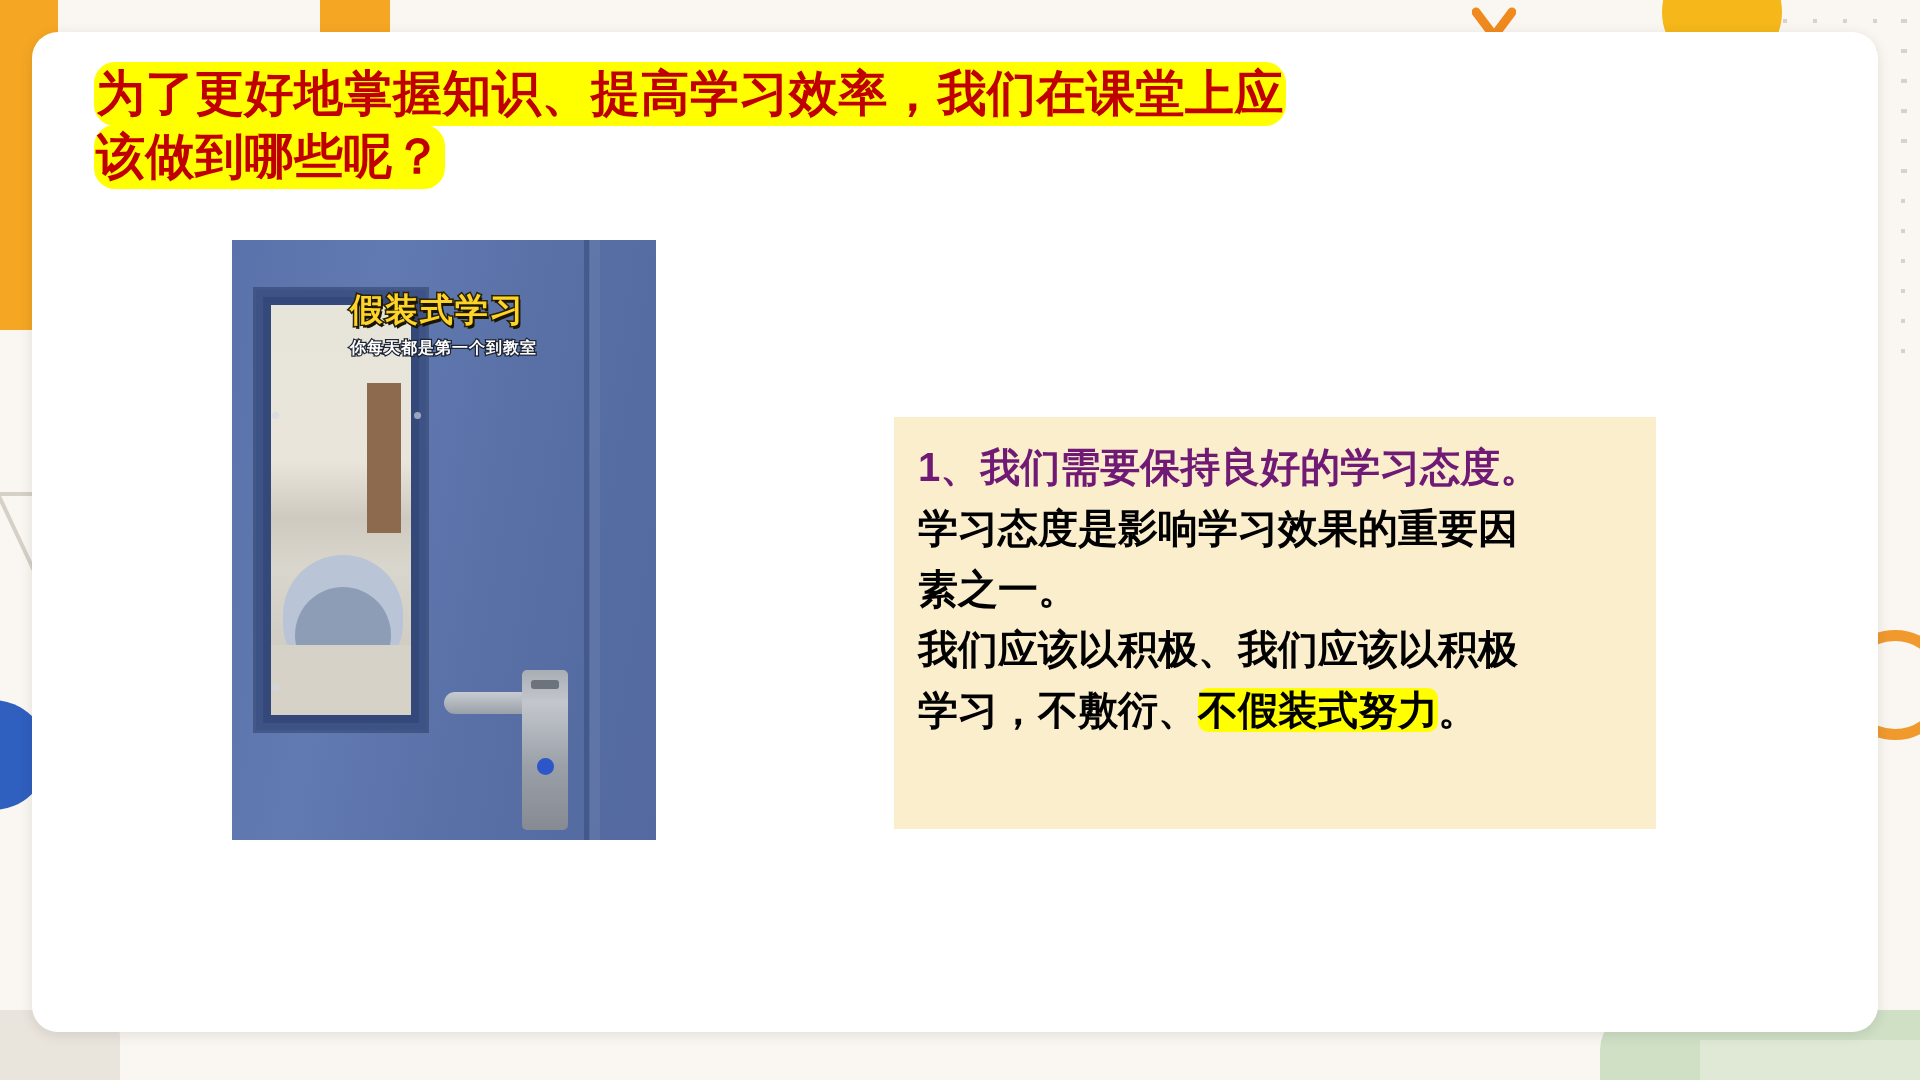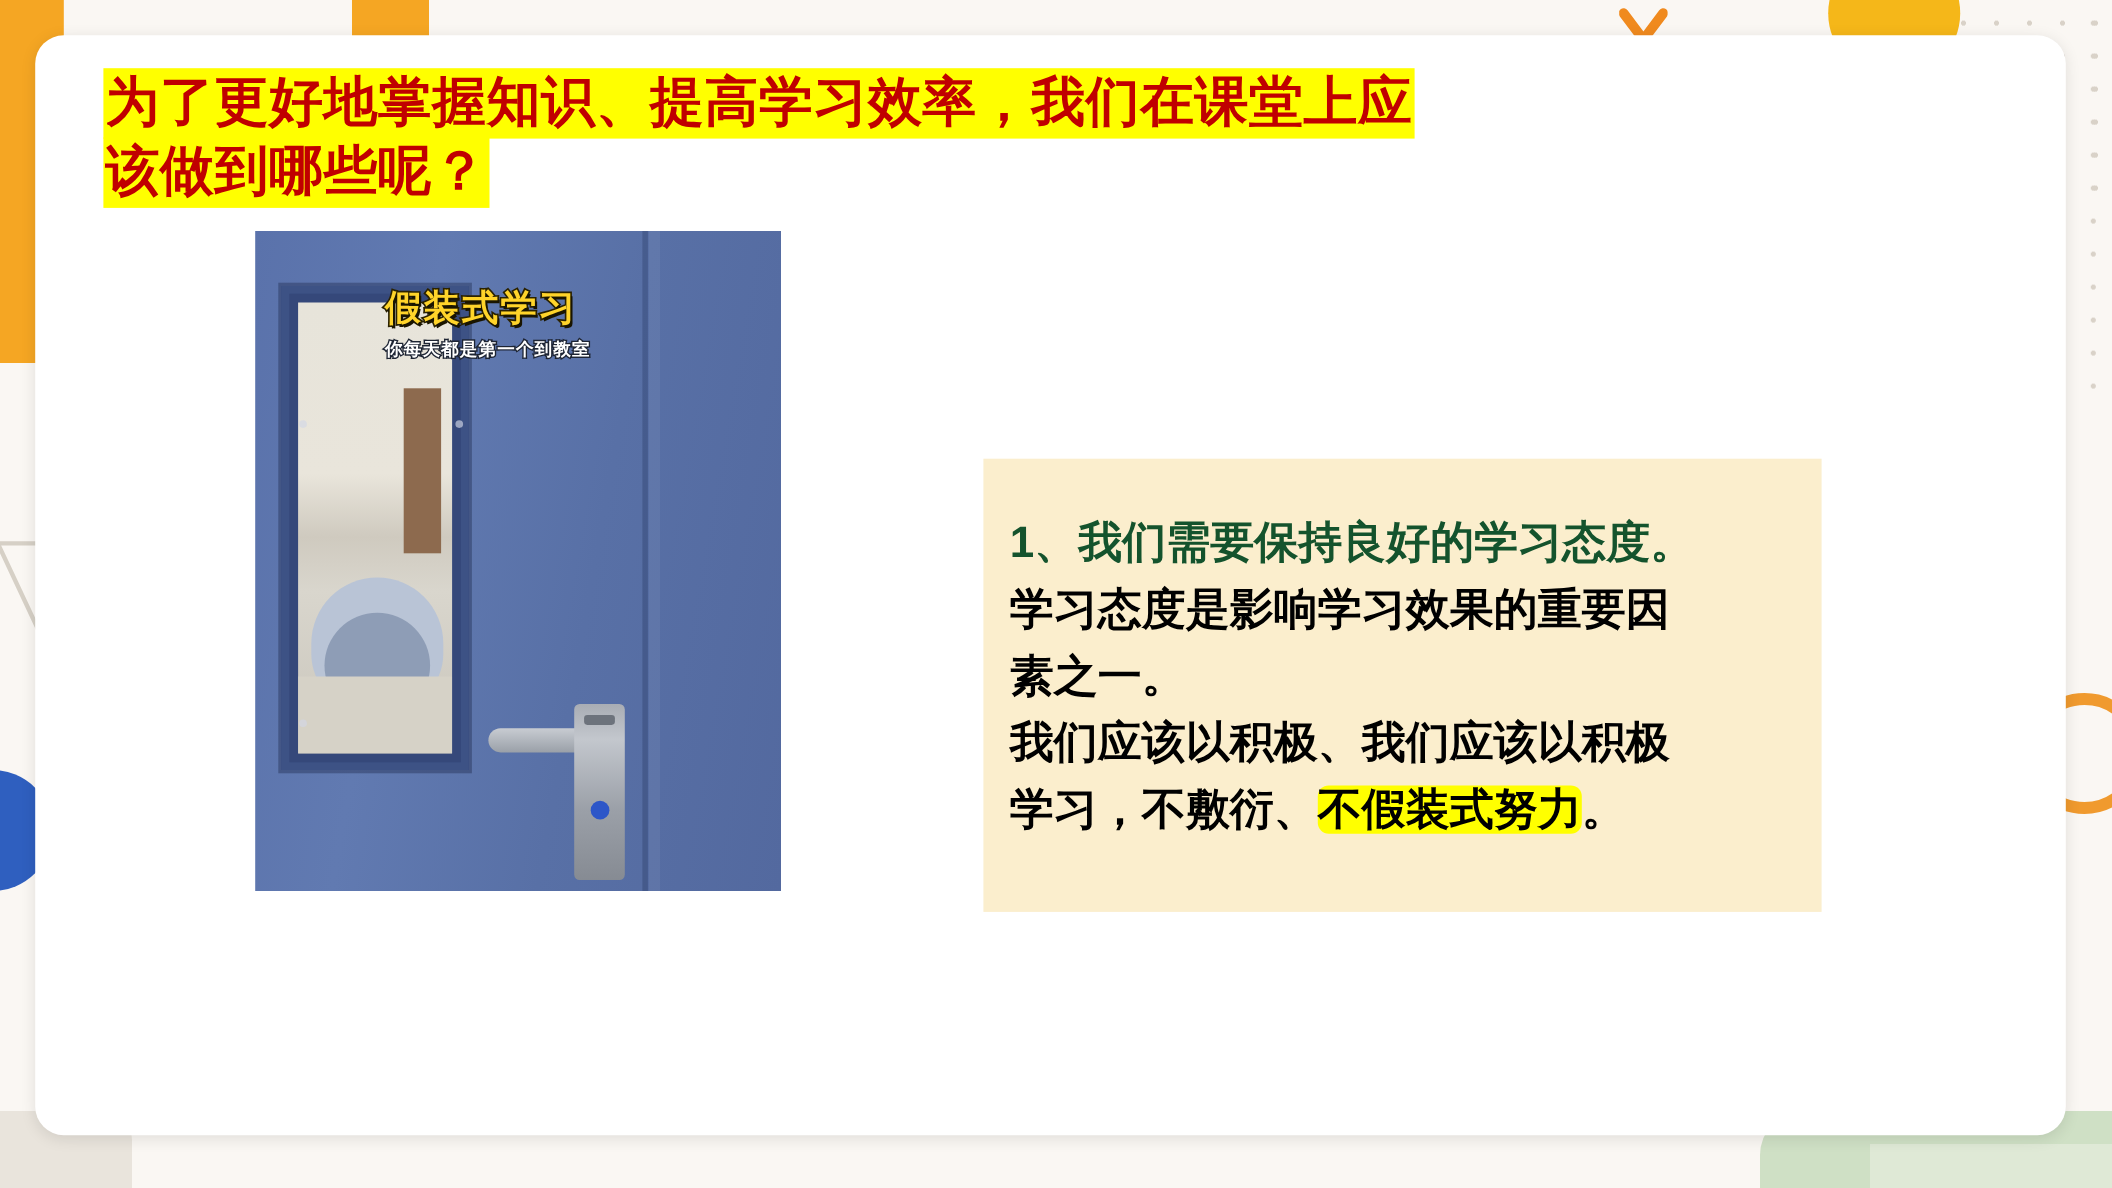--- a/index.html
+++ b/index.html
@@ -73,26 +73,26 @@
 
   
   .title{
     position:absolute;left:62px;top:30px;width:1500px;
     font-size:49px;font-weight:bold;line-height:1.28;
     color:#c00000;letter-spacing:0.5px;
   }
   .title .ln{display:block;}
   .title .hl{
     background:#ffff00;padding:4px 2px 6px 2px;
-    -webkit-box-decoration-break:clone;box-decoration-break:clone;
+    -webkit-box-decoration-break:clone;box-decoration-break:clone;border-radius:21px;
   }
 
   
   .photo{
-    position:absolute;left:200px;top:178px;width:478px;height:600px;
+    position:absolute;left:200px;top:208px;width:424px;height:600px;
     background:linear-gradient(100deg,#5a72ab 0%,#617ab1 30%,#5870a6 62%,#53699f 100%);
     overflow:hidden;
   }
   .ph-seam{
     position:absolute;left:352px;top:0;width:5px;height:600px;
     background:rgba(30,45,85,.30);
   }
   .ph-seam2{
     position:absolute;left:358px;top:0;width:10px;height:600px;
     background:rgba(255,255,255,.06);
@@ -164,21 +164,21 @@
   
   .panel{
     position:absolute;left:862px;top:385px;width:762px;height:412px;
     background:#fbeecd;
   }
   .panel-inner{padding:20px 22px 0 24px;}
   .p-line{
     font-size:40px;font-weight:bold;line-height:1.52;color:#000000;
     white-space:nowrap;
   }
-  .p-line.red{color:#14532d;margin-top:26px;}
+  .p-line.red{color:#701a75;}
   .p-line .hl{background:#ffff00;border-radius:10px;}
 </style>
 </head>
 <body>
 
 <div class="bg">
   <div class="deco-orange-tl"></div>
   <div class="deco-white-tl"></div>
   <div class="deco-strip-left"></div>
 

